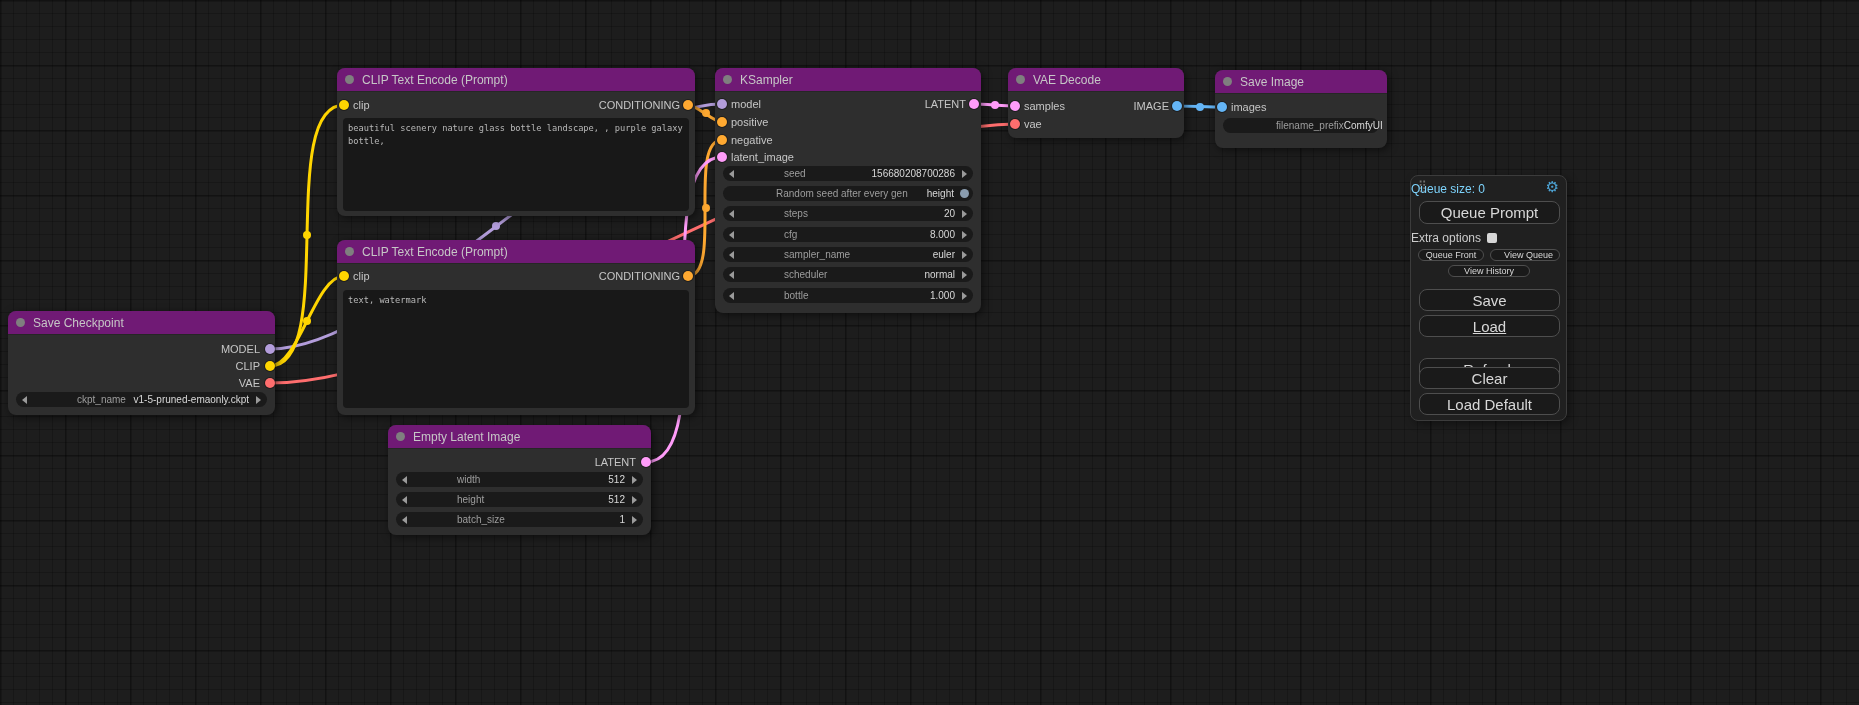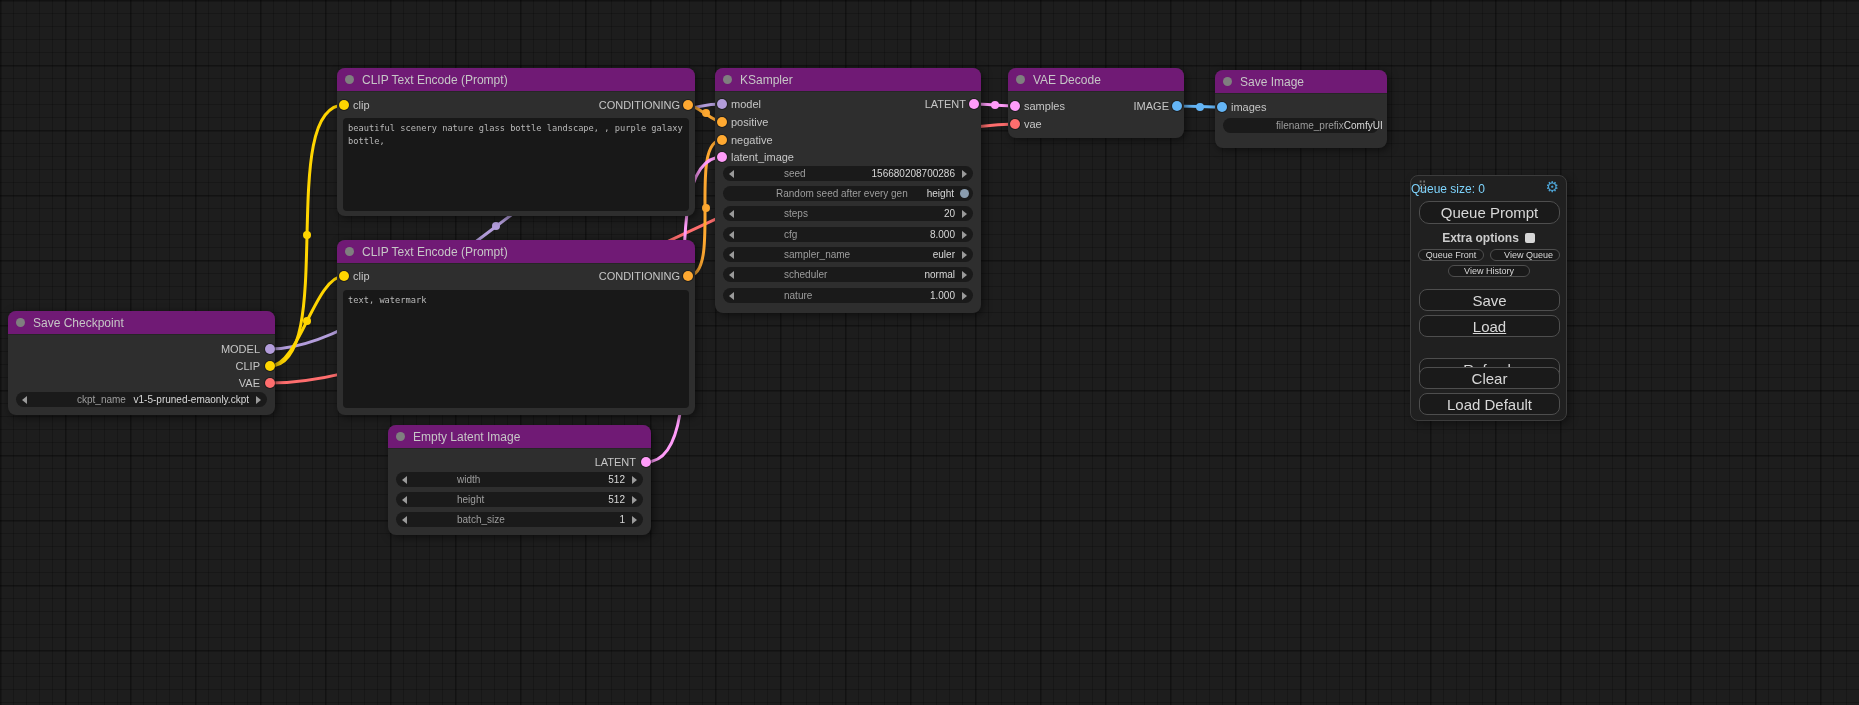--- a/index.html
+++ b/index.html
@@ -108,25 +108,25 @@
   .menu-gear { position:absolute; right:7px; top:2px; font-size:15px; color:#4da3d4; cursor:pointer; }
   .menu-btn {
     position:absolute; left:8px; width:141px; height:22px;
     background:#1a1a1a; color:#d8d8d8;
     border:1px solid #4e4e4e; border-radius:8px;
     font-family:inherit; font-size:15px;
     display:flex; align-items:center; justify-content:center;
     cursor:pointer; white-space:nowrap;
   }
   .menu-btn.small { height:12px; font-size:9px; border-radius:8px; }
-  #btn-queue-prompt { top:25px;  height:23px;border-radius:10px; }
+  #btn-queue-prompt { top:25px;  height:23px; }
   .extra-row {
     position:absolute; left:0; right:0; top:55px; height:14px;
-    display:flex; align-items:center; justify-content:center;
-    font-size:12px; color:#cccccc;font-weight:bold;
+    display:flex; align-items:center; justify-content:flex-start;
+    font-size:12px; color:#cccccc;
   }
   .checkbox {
     width:10px; height:10px; background:#d6d6d6;
     border-radius:2px; margin-left:6px; cursor:pointer;
   }
   #btn-queue-front  { top:73px;  left:7px;  width:66px; }
   #btn-view-queue   { top:73px;  left:79px; width:70px;padding-left:7px; }
   #btn-view-history { top:89px;  left:37px; width:82px; }
   #btn-save         { top:113px; }
   #btn-load         { top:139px;text-decoration:underline; }
@@ -277,21 +277,21 @@
       <span class="arrow-right"></span>
     </div>
     <div class="widget" style="top:199px">
       <span class="arrow-left"></span>
       <span class="wname">scheduler</span>
       <span class="wval">normal</span>
       <span class="arrow-right"></span>
     </div>
     <div class="widget" style="top:220px">
       <span class="arrow-left"></span>
-      <span class="wname">nature</span>
+      <span class="wname">bottle</span>
       <span class="wval">1.000</span>
       <span class="arrow-right"></span>
     </div>
   </div>
 
   <div class="node" id="node-vae-decode">
     <div class="node-title">
       <span class="title-dot"></span>
       <span>VAE Decode</span>
     </div>

